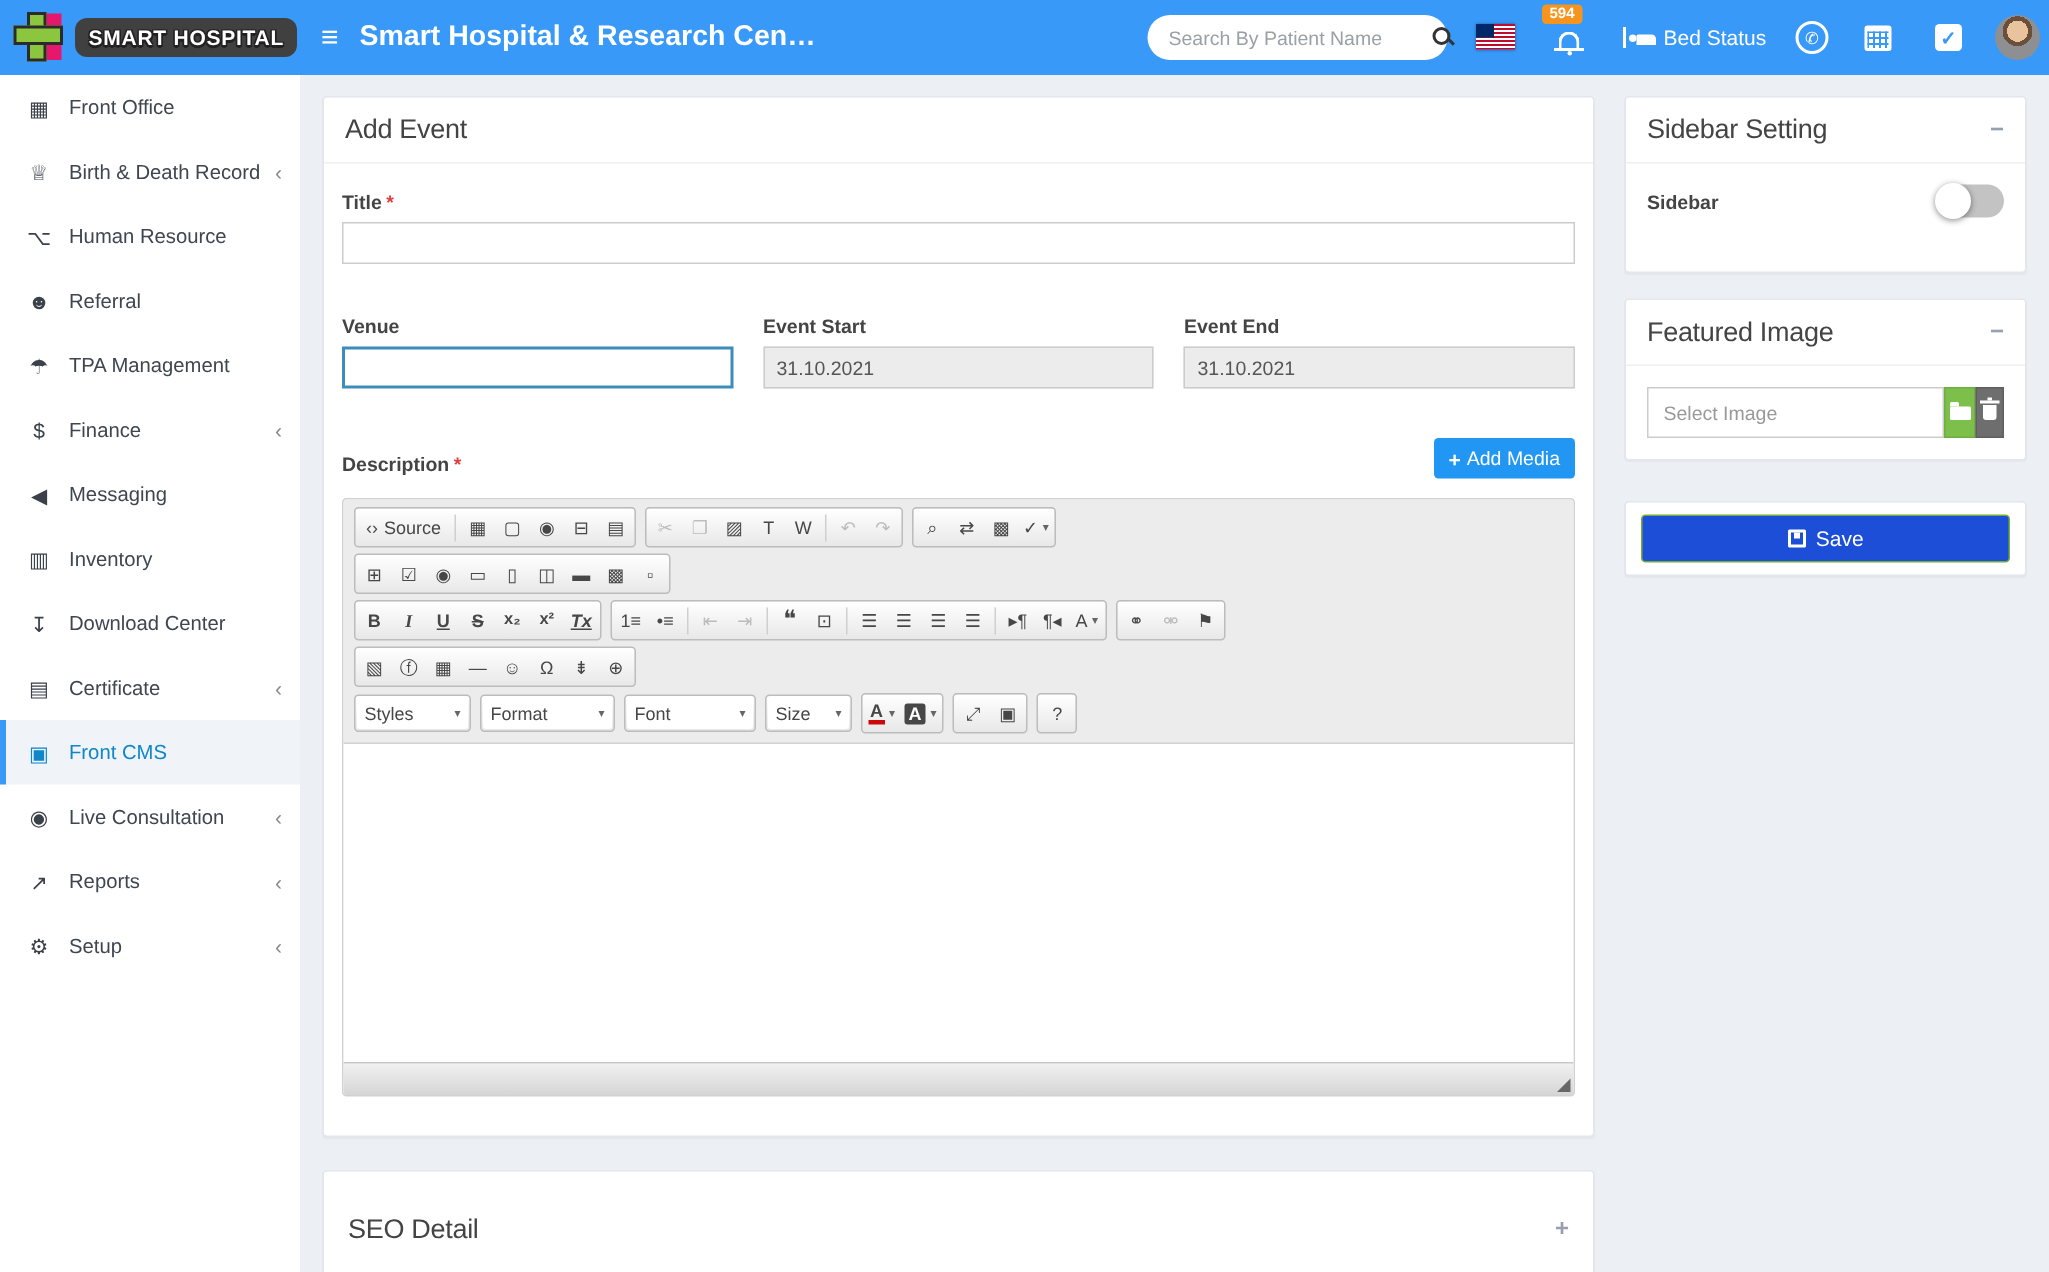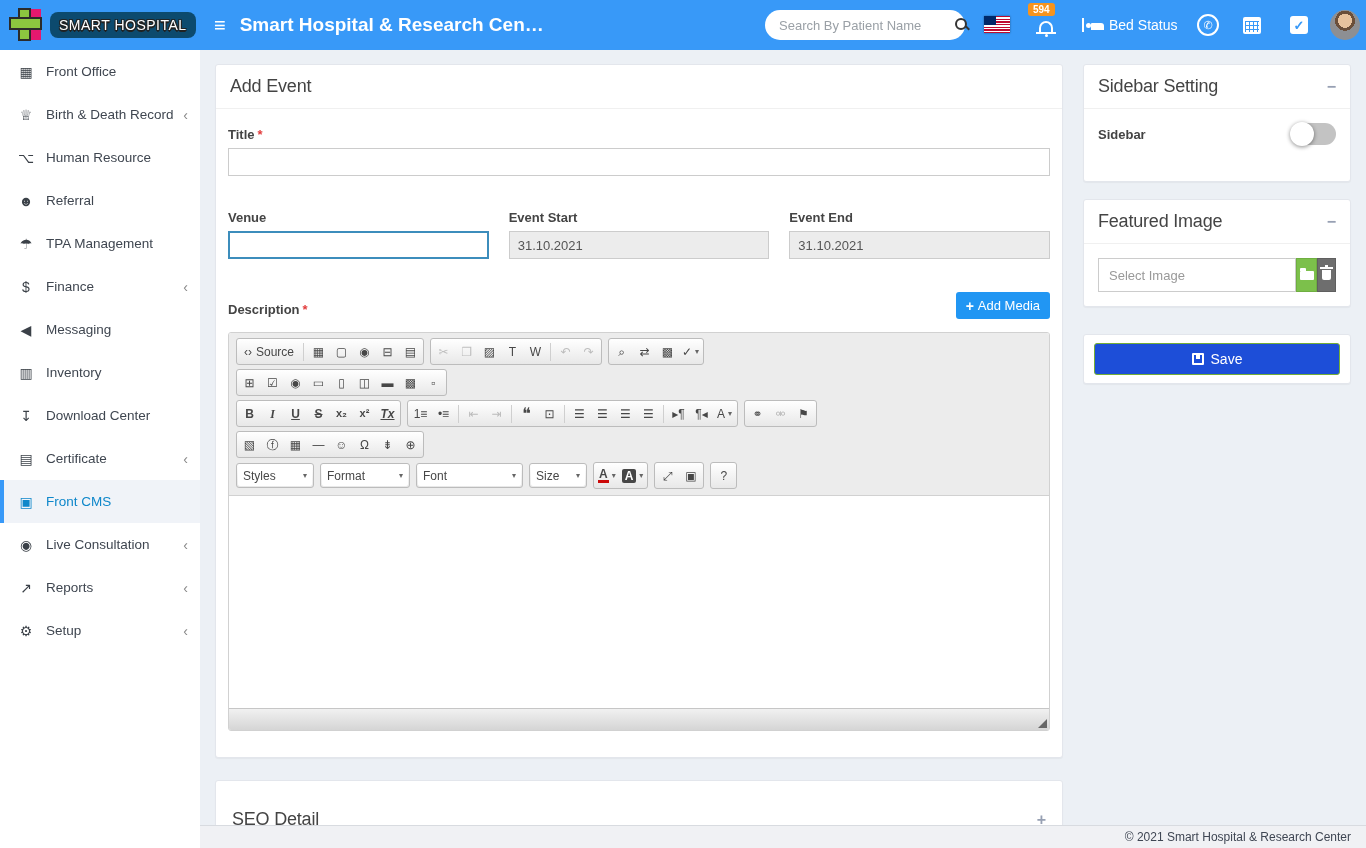--- a/index.html
+++ b/index.html
@@ -8,21 +8,21 @@
 
   
   .navbar { position:absolute; left:0; top:0; width:1366px; height:50px; background:#3899f8; z-index:10;
     display:flex; align-items:center; }
   .brand { width:200px; height:50px; display:flex; align-items:center; padding-left:8px; gap:6px; }
   .cross { position:relative; width:36px; height:36px; flex:0 0 auto; }
   .cross .p1 { position:absolute; right:3px; top:2px; width:13px; height:13px; background:#e5186e; }
   .cross .p2 { position:absolute; right:3px; bottom:3px; width:13px; height:13px; background:#e5186e; }
   .cross .v  { position:absolute; left:10px; top:1px; width:13px; height:33px; background:#8cc63f; border:2px solid #2b2b2b; }
   .cross .h  { position:absolute; left:1px; top:10px; width:33px; height:13px; background:#8cc63f; border:2px solid #2b2b2b; }
-  .brand-pill { background:#0c4a6e; border-radius:8px; padding:5px 9px; font-size:14px; font-weight:400;
+  .brand-pill { background:#404040; border-radius:8px; padding:5px 9px; font-size:14px; font-weight:700;
     color:#fff; letter-spacing:.5px; white-space:nowrap;
     text-shadow:-1px -1px 0 #222,1px -1px 0 #222,-1px 1px 0 #222,1px 1px 0 #222,0 2px 0 #222; }
   .hamburger { color:#fff; font-size:20px; margin-left:14px; cursor:pointer; line-height:1; }
   .nav-title { color:#fff; font-size:19px; font-weight:bold; margin-left:14px; white-space:nowrap; }
   .search-pill { position:absolute; left:765px; top:10px; width:200px; height:30px; background:#fff;
     border-radius:15px; display:flex; align-items:center; padding:0 10px 0 14px; }
   .search-pill input { border:none; outline:none; flex:1; font-size:13px; color:#444; background:transparent; }
   .search-pill input::placeholder { color:#9aa0a6; }
   .mag { position:relative; width:14px; height:14px; }
   .mag::before { content:""; position:absolute; left:0; top:0; width:8px; height:8px; border:2px solid #333; border-radius:50%; }
@@ -718,21 +718,21 @@
                       <a class="tb-btn" data-name="format-combo" data-caret="true" data-combo="true" style="width:86px">
 
                         <span class="lbl" data-name="toolbar-button-label">Format</span>
                         <span class="caret" data-name="caret-down-icon">▾</span>
                       </a>
 
                   </span>
 
                   <span class="tb-group" data-name="toolbar-group">
 
-                      <a class="tb-btn" data-name="font-combo" data-caret="true" data-combo="true" style="width:103px">
+                      <a class="tb-btn" data-name="font-combo" data-caret="true" data-combo="true" style="width:84px">
 
                         <span class="lbl" data-name="toolbar-button-label">Font</span>
                         <span class="caret" data-name="caret-down-icon">▾</span>
                       </a>
 
                   </span>
 
                   <span class="tb-group" data-name="toolbar-group">
 
                       <a class="tb-btn" data-name="size-combo" data-caret="true" data-combo="true" style="width:54px">
@@ -837,16 +837,13 @@
     </section>
 
     <section class="box save-box" data-name="save-panel">
       <button class="btn-save" data-name="save-button">
         <span class="floppy" data-name="floppy-disk-icon"></span>
         <span data-name="save-button-label">Save</span>
       </button>
     </section>
   </aside>
 
-  <footer class="footer" data-name="page-footer">
-    <span data-name="copyright-text">© 2021 Smart Hospital &amp; Research Center</span>
-  </footer>
 </div>
 
 </body></html>

